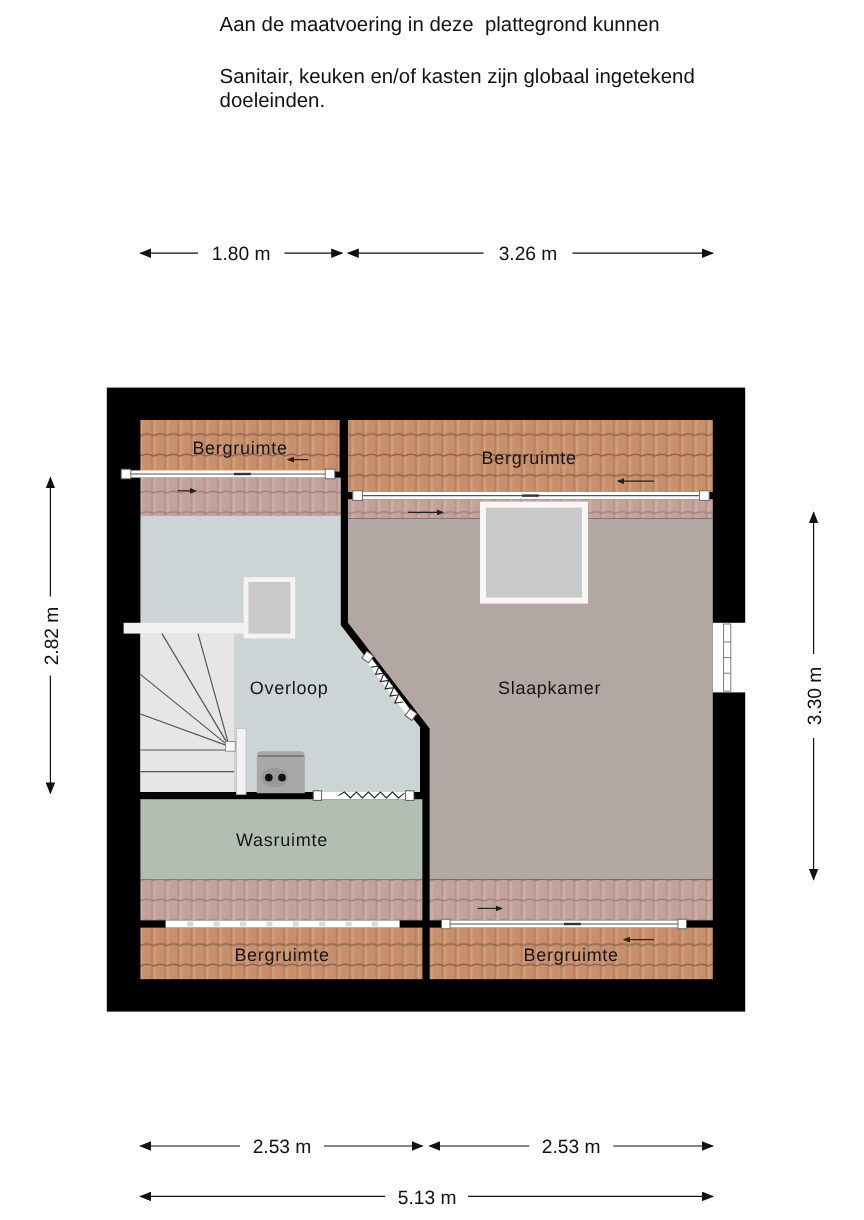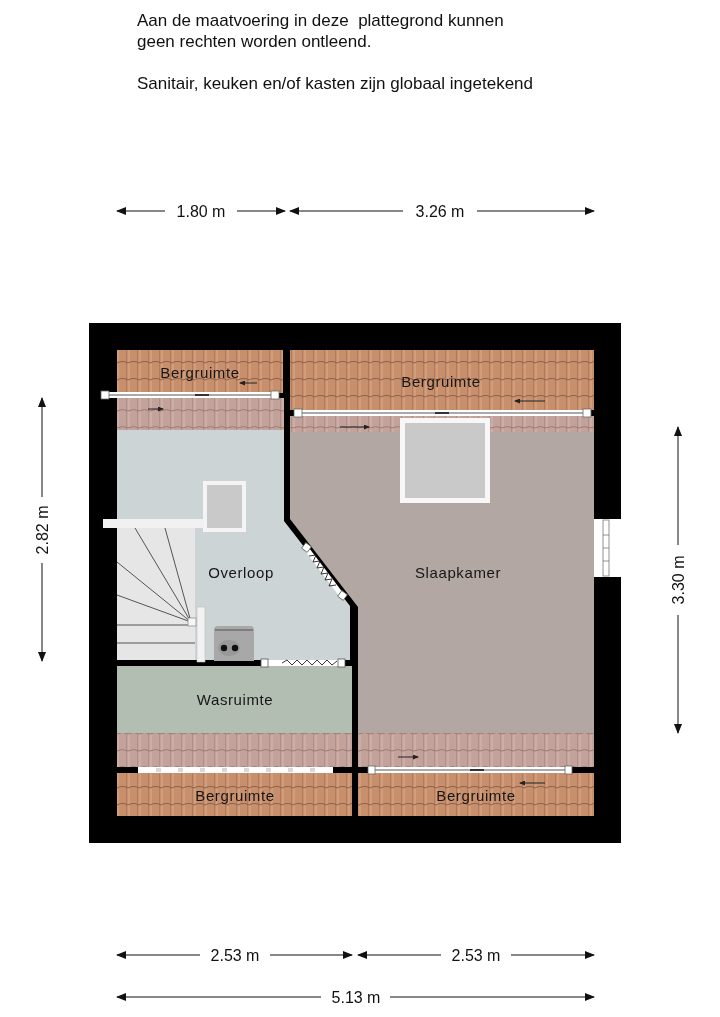--- a/index.html
+++ b/index.html
@@ -1,32 +1,32 @@
 <!DOCTYPE html>
 <html><head>
 <meta charset="utf-8">
 <style>
   html, body { margin: 0; padding: 0; background: #ffffff; }
   body { width: 720px; height: 1017px; position: relative; overflow: hidden;
          font-family: "Liberation Sans", sans-serif; color: #111; }
   .notes { position: absolute; left: 137px; top: 11px; font-size: 17px; line-height: 20.5px; }
-  .notes .line { white-space: pre; display: block; height: 20.5px; }
+  .notes .line { white-space: pre; display: block; height: 20.5px; margin-left: 46px; }
   .notes .gap { height: 22px; }
   svg.plan { position: absolute; left: 0; top: 0; }
   .room-label { font-family: "Liberation Sans", sans-serif; font-size: 15px; letter-spacing: 0.6px; fill: #161616; }
   .dim-label { font-family: "Liberation Sans", sans-serif; font-size: 16px; fill: #111; }
 </style>
 </head>
 <body>
 
 <div class="notes">
   <span class="line">Aan de maatvoering in deze  plattegrond kunnen</span>
-  <span class="line">geen rechten worden ontleend.</span>
   <div class="gap"></div>
   <span class="line">Sanitair, keuken en/of kasten zijn globaal ingetekend</span>
+  <span class="line">doeleinden.</span>
 </div>
 
 <svg class="plan" width="720" height="1017" viewBox="0 0 720 1017" xmlns="http://www.w3.org/2000/svg">
   <defs>
     <pattern id="tileDark" width="11" height="17" patternUnits="userSpaceOnUse" x="117" y="350">
       <rect width="11" height="17" fill="#c78f6c"></rect>
       <rect x="0" y="0" width="2" height="17" fill="#d29d7b"></rect>
       <line x1="9.5" y1="0" x2="9.5" y2="17" stroke="#b27b5b" stroke-width="1"></line>
       <path d="M0 13 Q5.5 10 11 13" stroke="#8e6250" fill="none" stroke-width="1.1"></path>
     </pattern>

